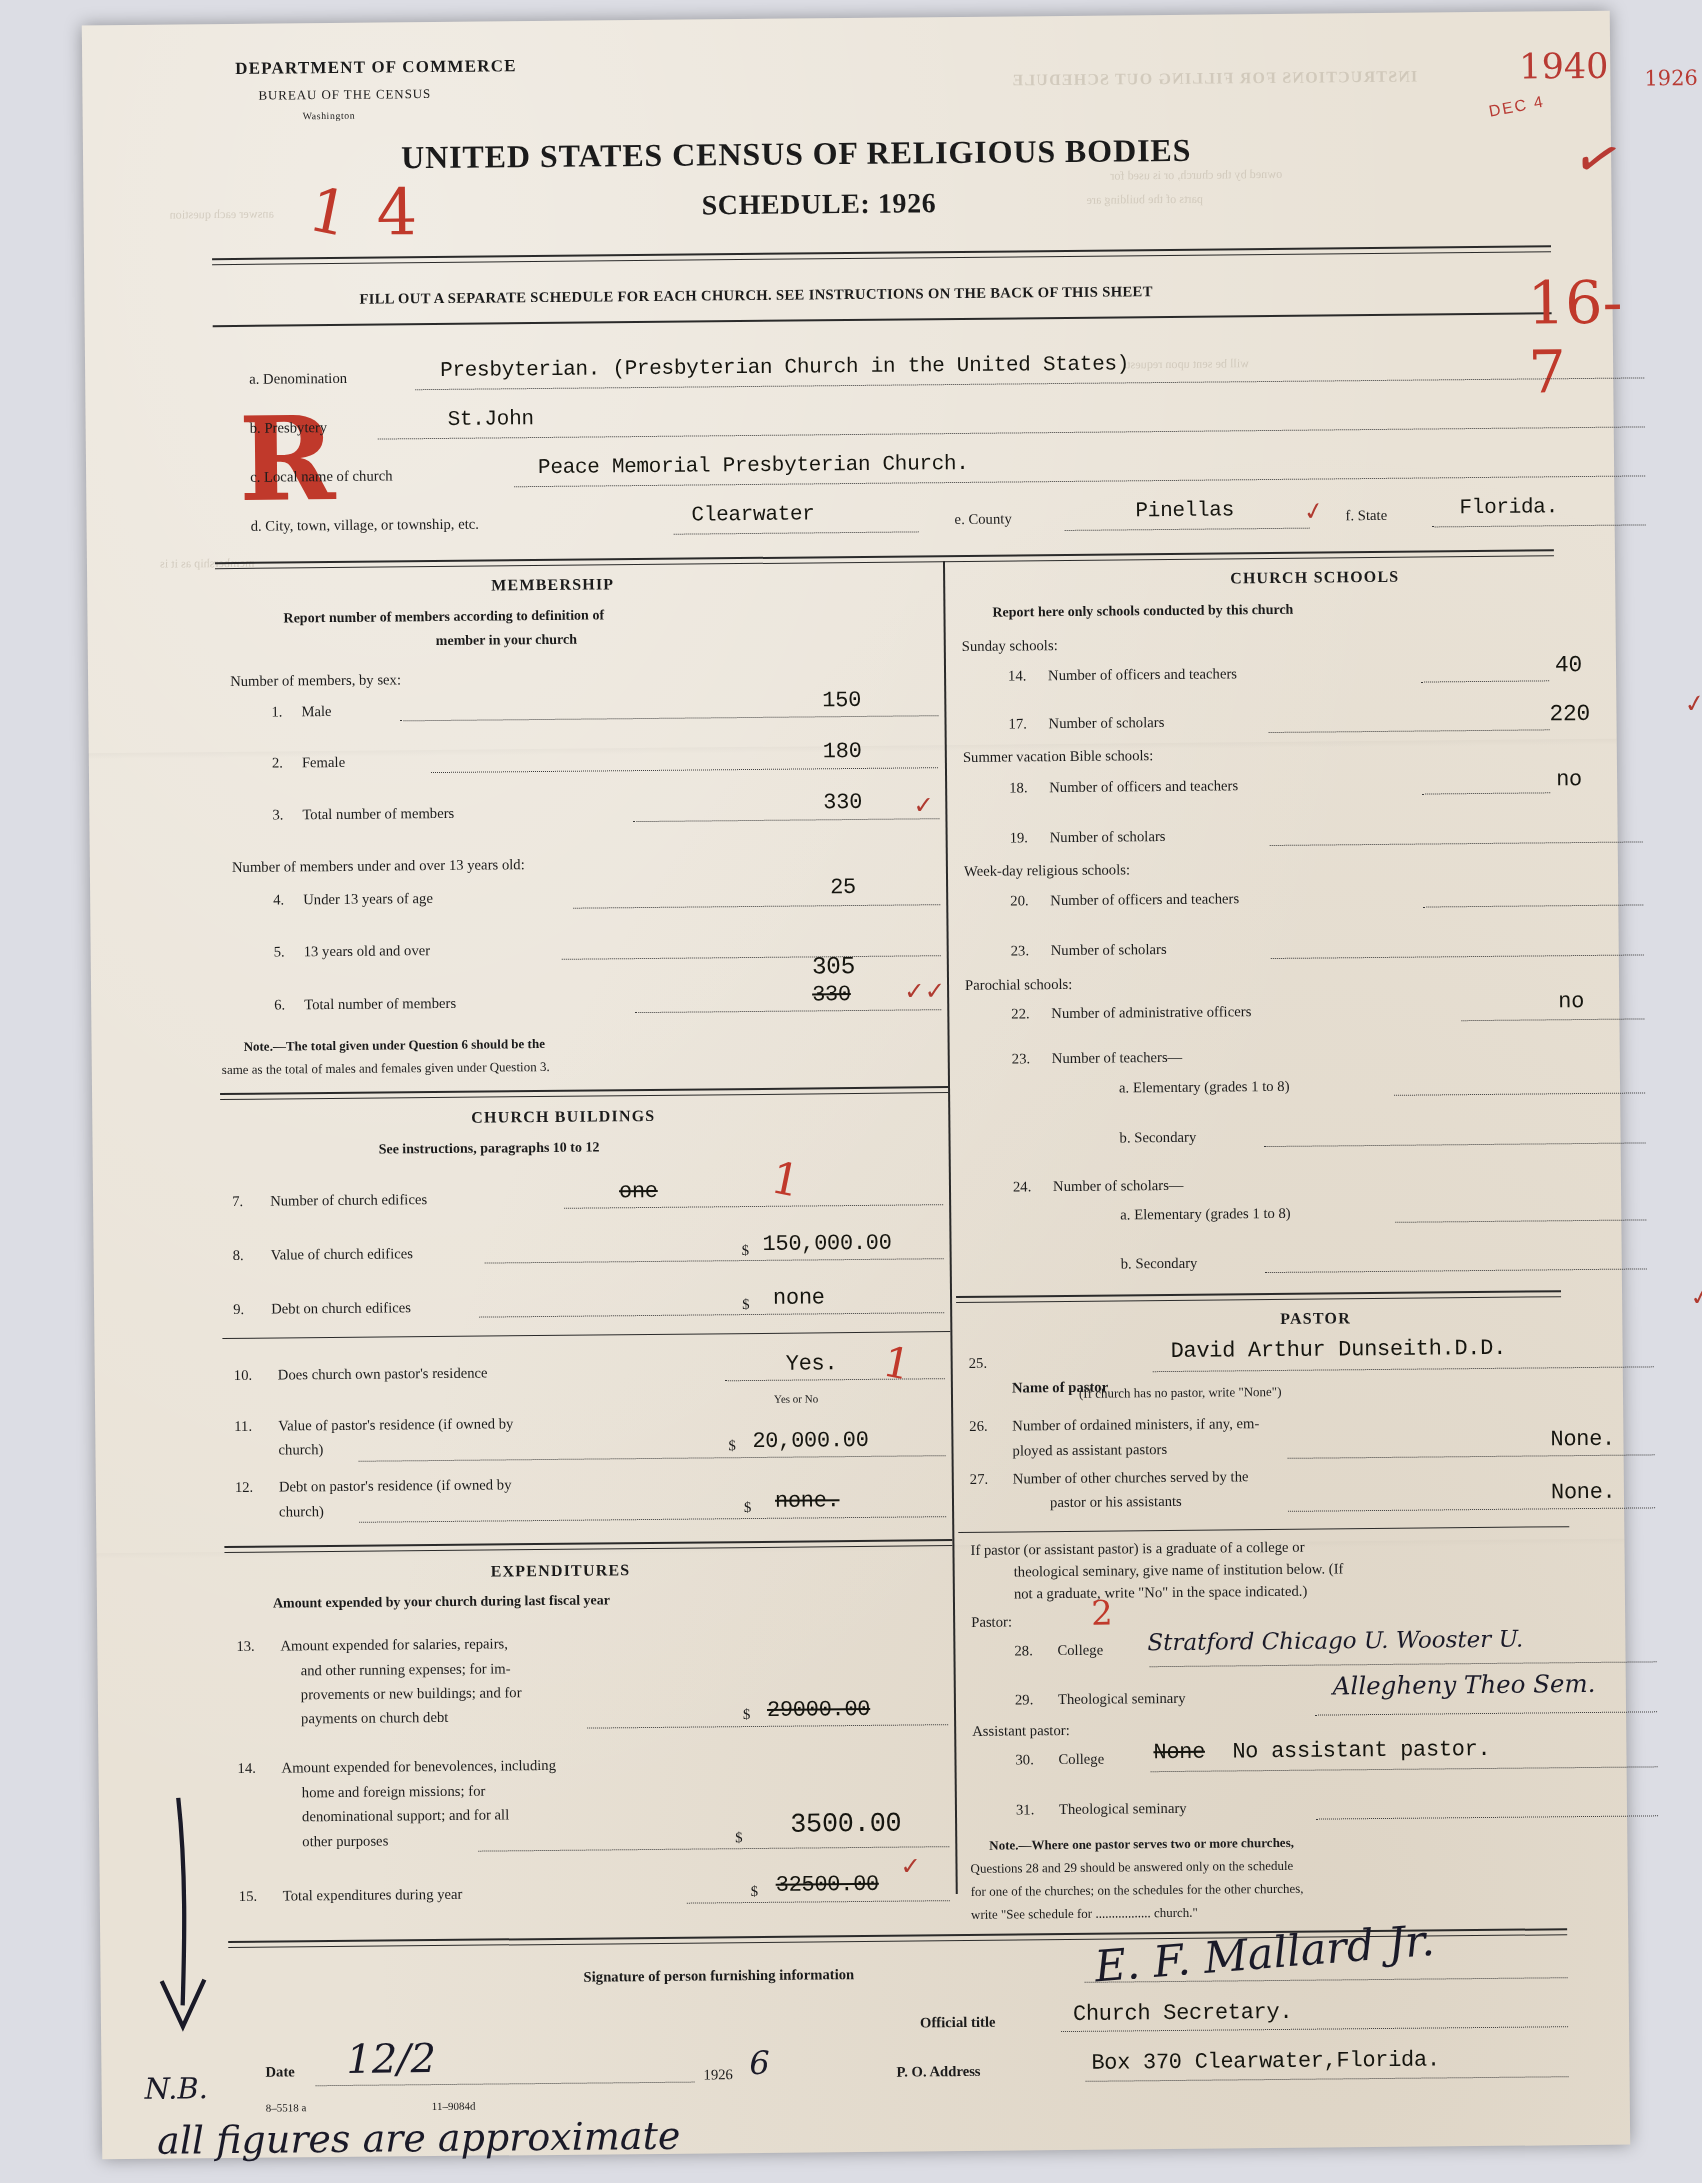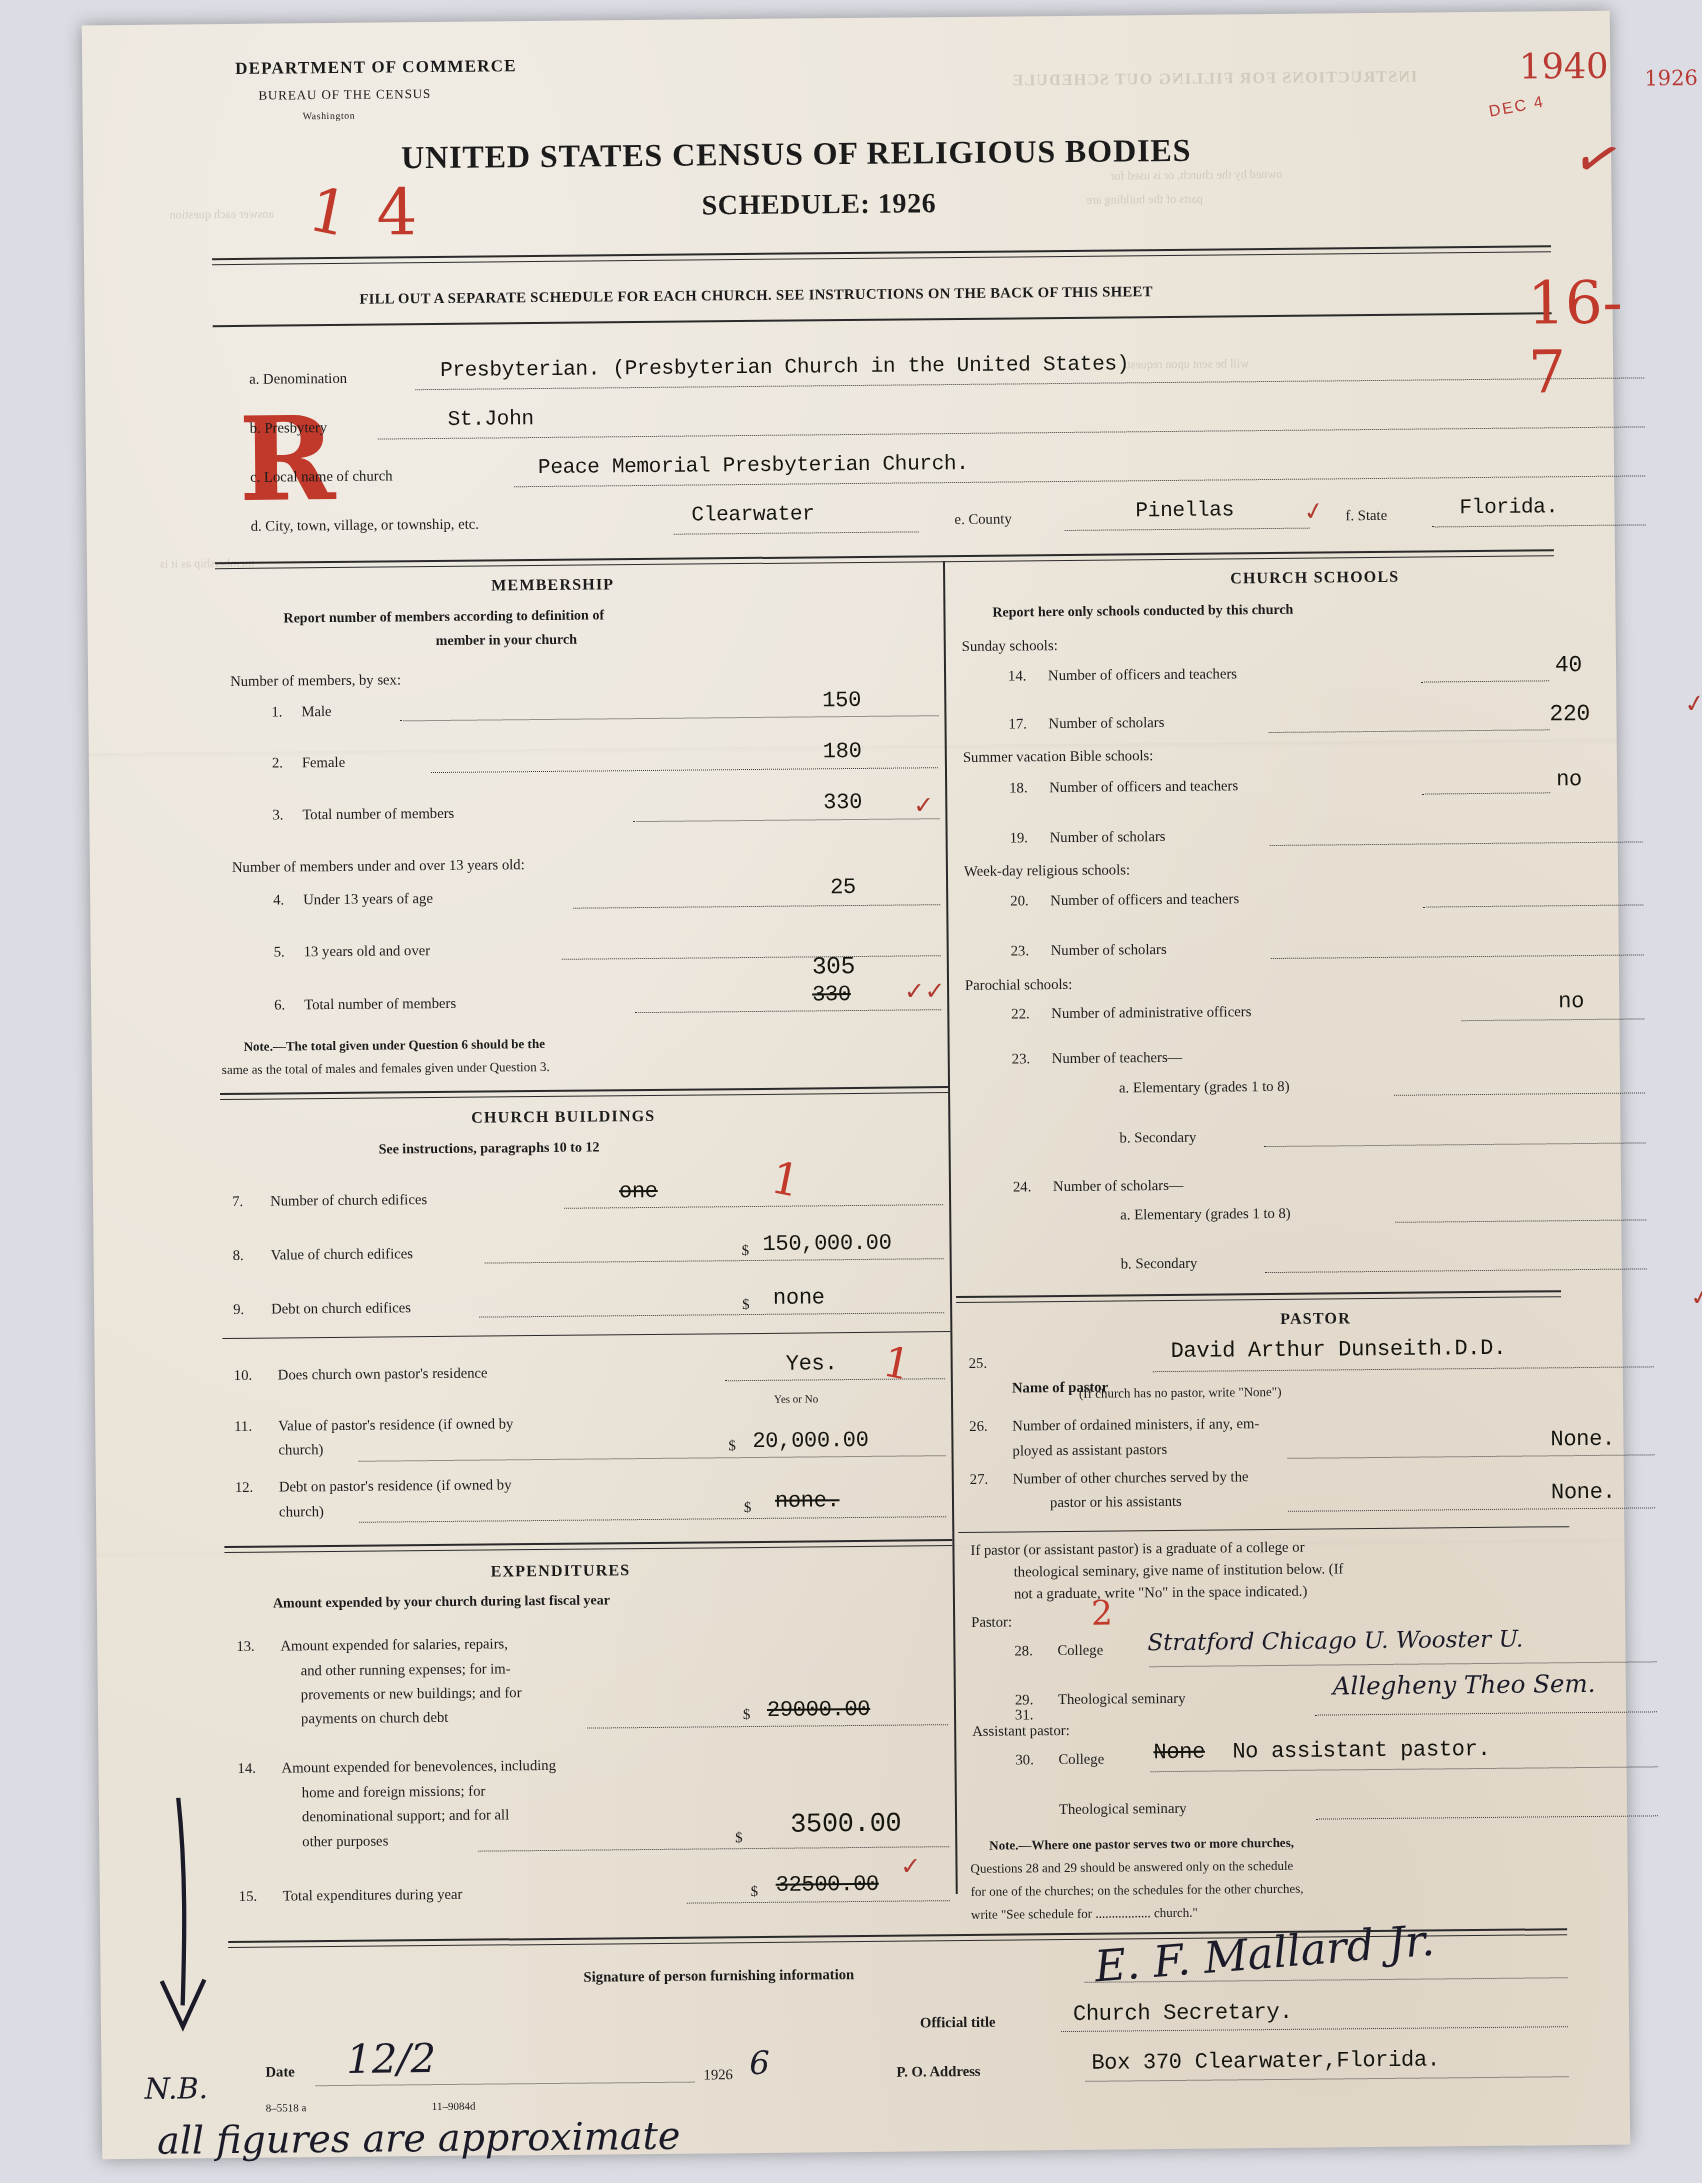--- a/index.html
+++ b/index.html
@@ -348,21 +348,21 @@
    <div class="t hand ink" style="left:1235px;top:1658px;font-size:24.5px;">Allegheny Theo Sem.</div>
 
    <div class="t lbl serif" style="left:874px;top:1706px;">Assistant pastor:</div>
 
    <div class="t lbl serif" style="left:917px;top:1735px;">30.</div>
    <div class="t lbl serif" style="left:960px;top:1735px;">College</div>
    <div class="dots" style="left:1052px;top:1756px;width:507px;"></div>
    <div class="t type" style="left:1055px;top:1725px;font-size:22px;text-decoration:line-through;">None</div>
    <div class="t type" style="left:1134px;top:1725px;font-size:22px;">No assistant pastor.</div>
 
-   <div class="t lbl serif" style="left:917px;top:1690px;">31.</div>
+   <div class="t lbl serif" style="left:917px;top:1785px;">31.</div>
    <div class="t lbl serif" style="left:960px;top:1785px;">Theological seminary</div>
    <div class="dots" style="left:1217px;top:1805px;width:342px;"></div>
 
    <div class="t small serif" style="left:890px;top:1821px;font-weight:bold;">Note.—Where one pastor serves two or more churches,</div>
    <div class="t small serif" style="left:871px;top:1844px;">Questions 28 and 29 should be answered only on the schedule</div>
    <div class="t small serif" style="left:871px;top:1867px;">for one of the churches; on the schedules for the other churches,</div>
    <div class="t small serif" style="left:871px;top:1890px;">write "See schedule for ................. church."</div>
 
    <div class="rule" style="left:128px;top:1917px;width:1339px;"></div>
    <div class="rule thin" style="left:128px;top:1923px;width:1339px;"></div>

